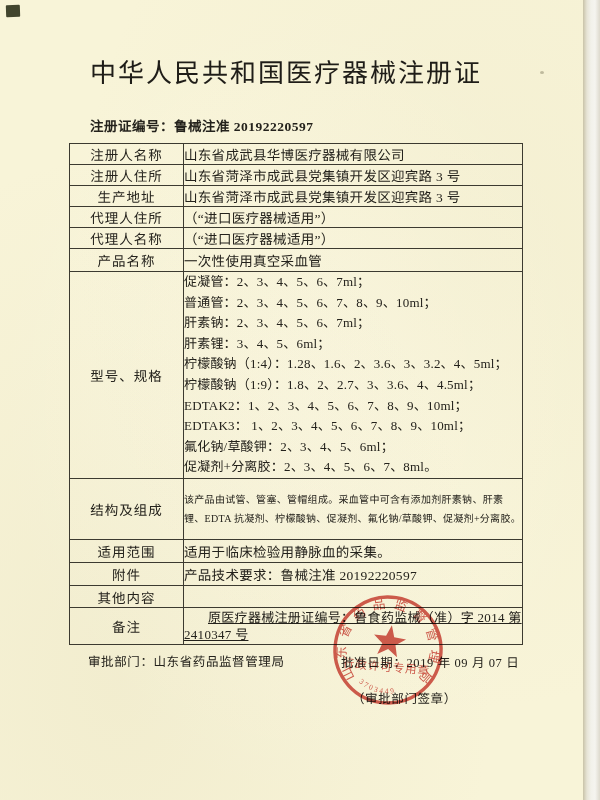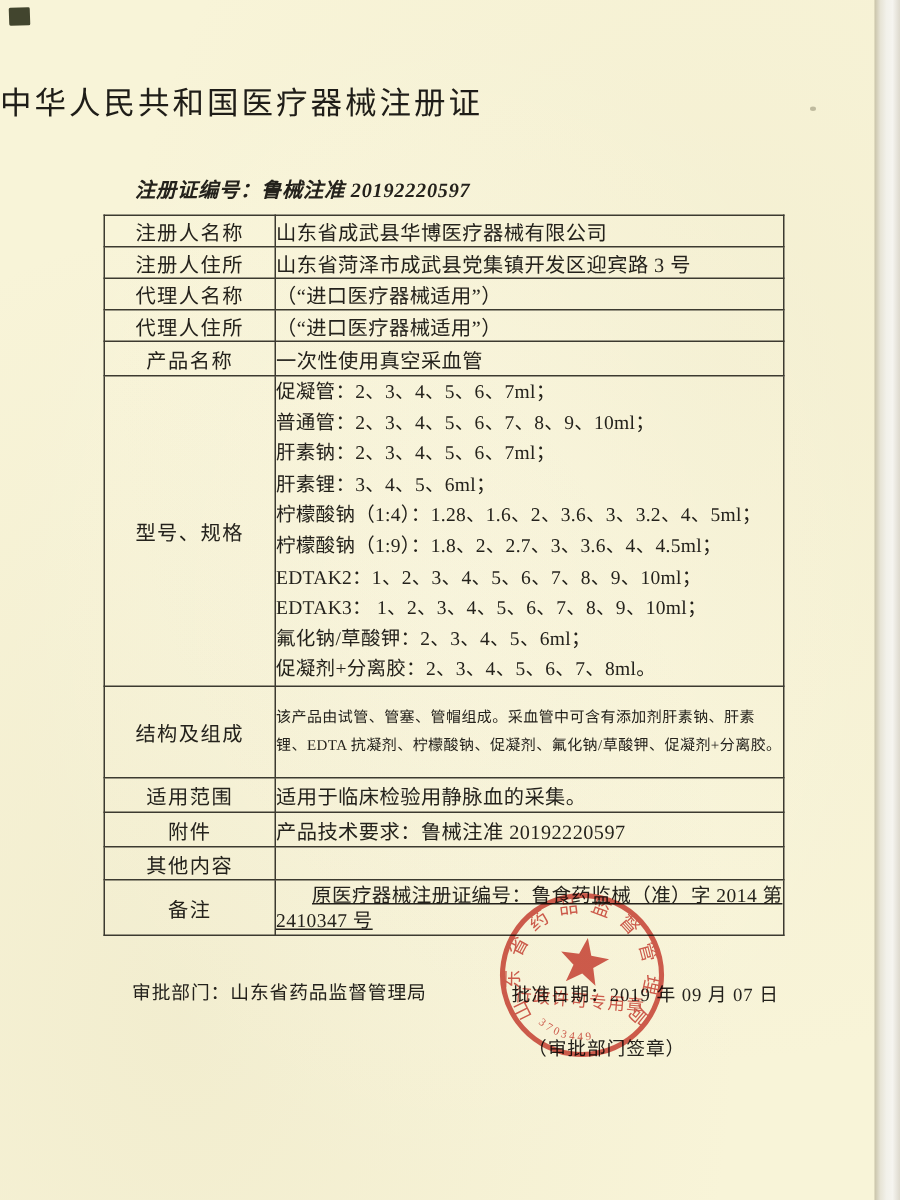--- a/index.html
+++ b/index.html
@@ -20,26 +20,26 @@
   }
   .corner-mark{
     position:absolute;left:6px;top:5px;width:14px;height:12px;
     background:#32351f;opacity:.92;transform:rotate(-2deg);border-radius:1px;
   }
   .speck{
     position:absolute;left:540px;top:71px;width:4px;height:3px;
     background:#b2ac90;border-radius:50%;opacity:.8;
   }
   .doc-title{
-    position:absolute;top:52px;left:0;width:482px;text-align:left;
-    font-size:21px;letter-spacing:2px;color:#1f1d18;font-weight:400;
+    position:absolute;top:52px;left:0;width:482px;text-align:right;
+    font-size:26px;letter-spacing:2px;color:#1f1d18;font-weight:400;
   }
   .cert-line{
     position:absolute;left:90px;top:115px;font-size:13.5px;font-weight:700;
-    letter-spacing:.5px;color:#24221c;font-style:italic;
+    letter-spacing:.5px;color:#24221c;
   }
   table.cert{
     position:absolute;left:69px;top:143px;width:453px;
     border-collapse:collapse;table-layout:fixed;
   }
   table.cert td{
     border:1.5px solid #3c3a30;font-size:13.5px;color:#24221c;
     vertical-align:middle;padding:0;margin-top:32px;
   }
   td.lbl{text-align:center;letter-spacing:1px;}
@@ -89,25 +89,29 @@
     <tbody>
       <tr class="r-std">
         <td class="lbl">注册人名称</td>
         <td class="val">山东省成武县华博医疗器械有限公司</td>
       </tr>
       <tr class="r-std">
         <td class="lbl">注册人住所</td>
         <td class="val">山东省菏泽市成武县党集镇开发区迎宾路 3 号</td>
       </tr>
       <tr class="r-std">
-        <td class="lbl">代理人名称</td>
+        <td class="lbl">生产地址</td>
+        <td class="val">山东省菏泽市成武县党集镇开发区迎宾路 3 号</td>
+      </tr>
+      <tr class="r-std">
+        <td class="lbl">代理人住所</td>
         <td class="val">（“进口医疗器械适用”）</td>
       </tr>
       <tr class="r-std">
-        <td class="lbl">代理人住所</td>
+        <td class="lbl">代理人名称</td>
         <td class="val">（“进口医疗器械适用”）</td>
       </tr>
       <tr class="r-name6">
         <td class="lbl">产品名称</td>
         <td class="val">一次性使用真空采血管</td>
       </tr>
       <tr class="r-spec">
         <td class="lbl">型号、规格</td>
         <td class="val">
           <div class="spec-line">促凝管：2、3、4、5、6、7ml；</div>

